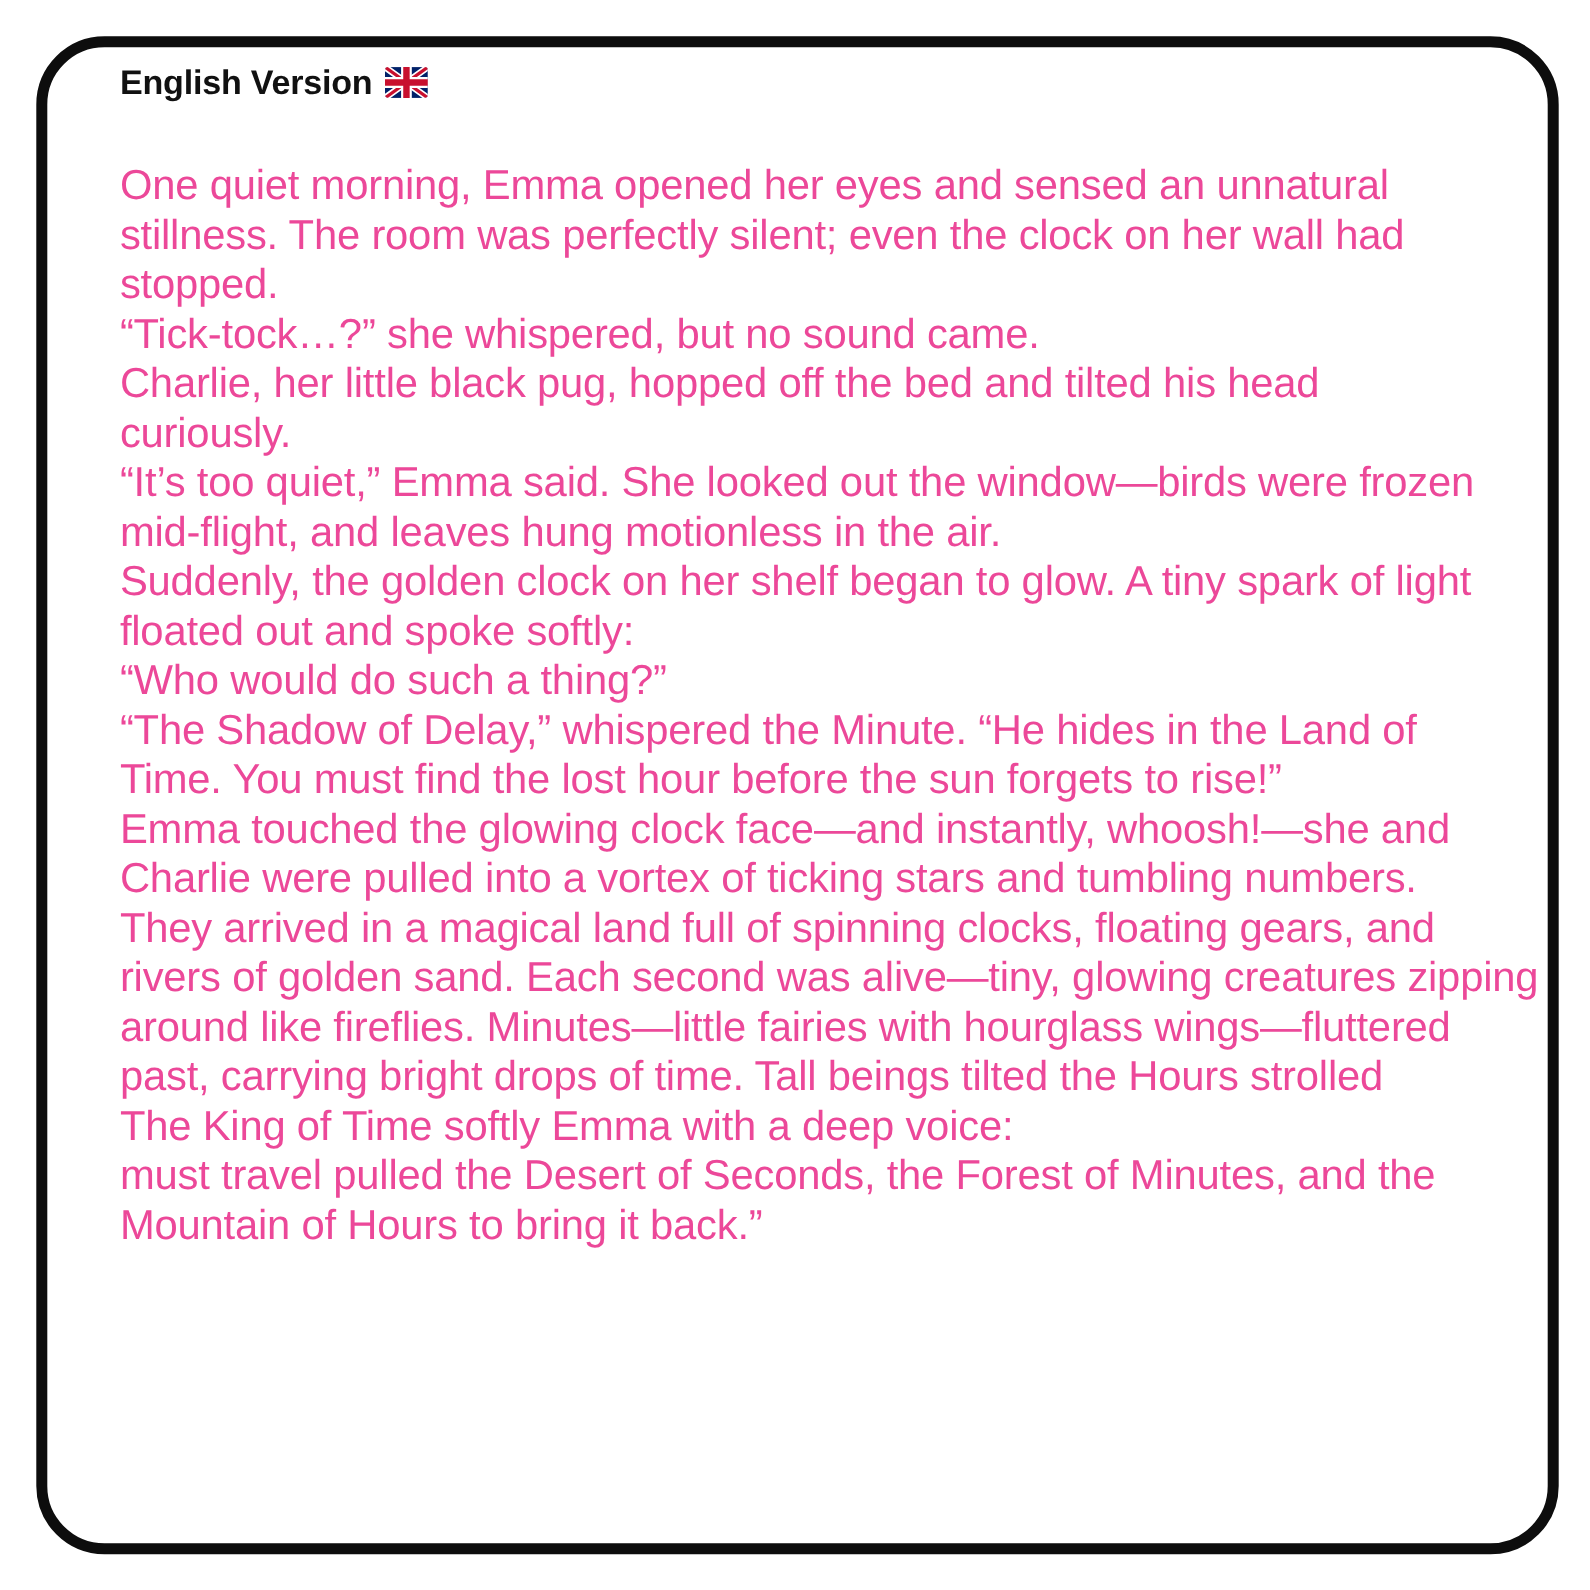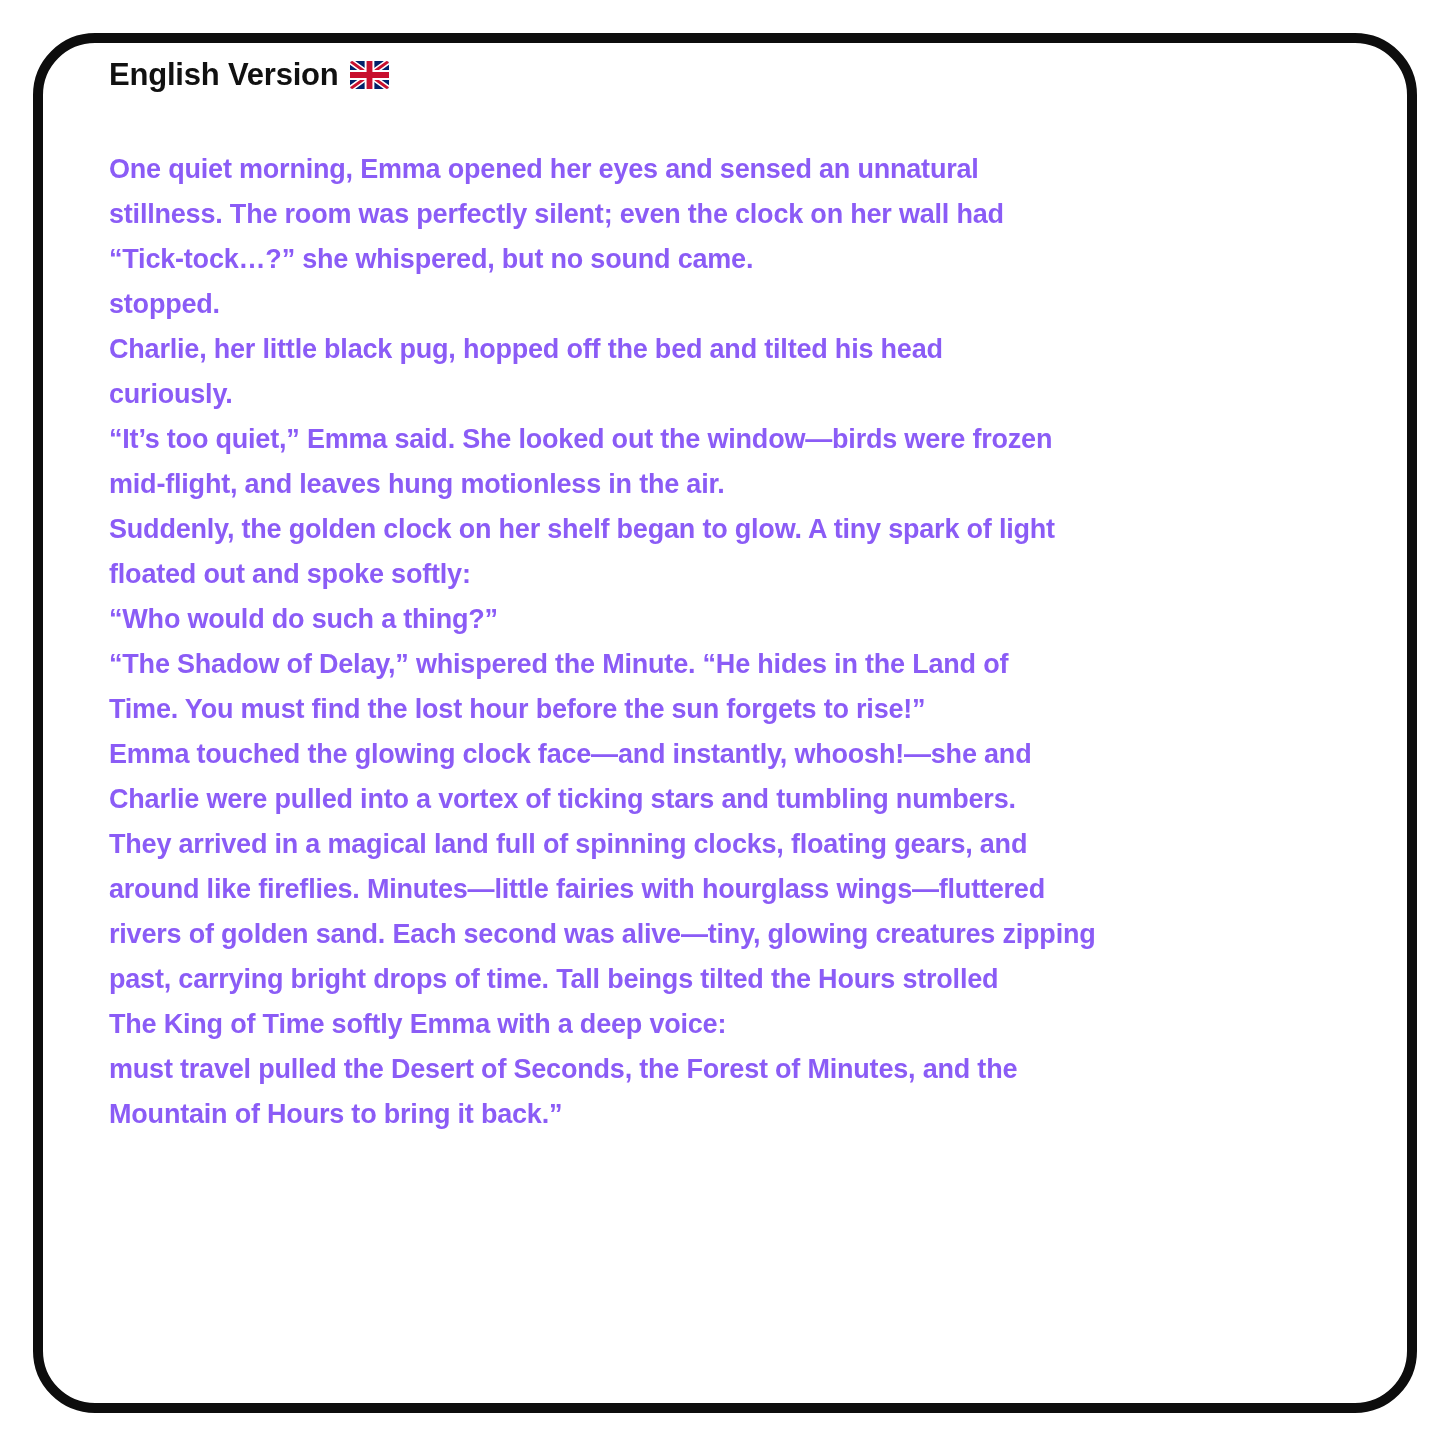--- a/index.html
+++ b/index.html
@@ -41,23 +41,23 @@
     display: inline-flex;
     width: 39px;
     height: 28px;
     border-radius: 3px;
     overflow: hidden;
     flex: 0 0 auto;
   }
   .flag svg { width: 100%; height: 100%; display: block; }
   .gap-block { height: 50px; }
   .story .line {
-    font-size: 27px;
-    font-weight: 700;
-    color: #8b5cf6;
+    font-size: 38px;
+    font-weight: 400;
+    color: #ec4899;
     line-height: 45px;
     letter-spacing: -0.2px;
     white-space: nowrap;
   }
 </style>
 </head>
 <body>
 
 <div class="card">
 
@@ -72,35 +72,35 @@
         <path d="M30,0 L30,42 M0,21 L60,21" fill="none" stroke-width="9" stroke="#C8102E"></path>
       </svg>
     </span>
   </div>
 
   <div class="gap-block"></div>
 
   <div class="story">
     <div class="line">One quiet morning, Emma opened her eyes and sensed an unnatural</div>
     <div class="line">stillness. The room was perfectly silent; even the clock on her wall had</div>
+    <div class="line">stopped.</div>
     <div class="line">“Tick-tock…?” she whispered, but no sound came.</div>
-    <div class="line">stopped.</div>
     <div class="line">Charlie, her little black pug, hopped off the bed and tilted his head</div>
     <div class="line">curiously.</div>
     <div class="line">“It’s too quiet,” Emma said. She looked out the window—birds were frozen</div>
     <div class="line">mid-flight, and leaves hung motionless in the air.</div>
     <div class="line">Suddenly, the golden clock on her shelf began to glow. A tiny spark of light</div>
     <div class="line">floated out and spoke softly:</div>
     <div class="line">“Who would do such a thing?”</div>
     <div class="line">“The Shadow of Delay,” whispered the Minute. “He hides in the Land of</div>
     <div class="line">Time. You must find the lost hour before the sun forgets to rise!”</div>
     <div class="line">Emma touched the glowing clock face—and instantly, whoosh!—she and</div>
     <div class="line">Charlie were pulled into a vortex of ticking stars and tumbling numbers.</div>
     <div class="line">They arrived in a magical land full of spinning clocks, floating gears, and</div>
+    <div class="line">rivers of golden sand. Each second was alive—tiny, glowing creatures zipping</div>
     <div class="line">around like fireflies. Minutes—little fairies with hourglass wings—fluttered</div>
-    <div class="line">rivers of golden sand. Each second was alive—tiny, glowing creatures zipping</div>
     <div class="line">past, carrying bright drops of time. Tall beings tilted the Hours strolled</div>
     <div class="line">The King of Time softly Emma with a deep voice:</div>
     <div class="line">must travel pulled the Desert of Seconds, the Forest of Minutes, and the</div>
     <div class="line">Mountain of Hours to bring it back.”</div>
   </div>
 
 </div>
 
 </body></html>

